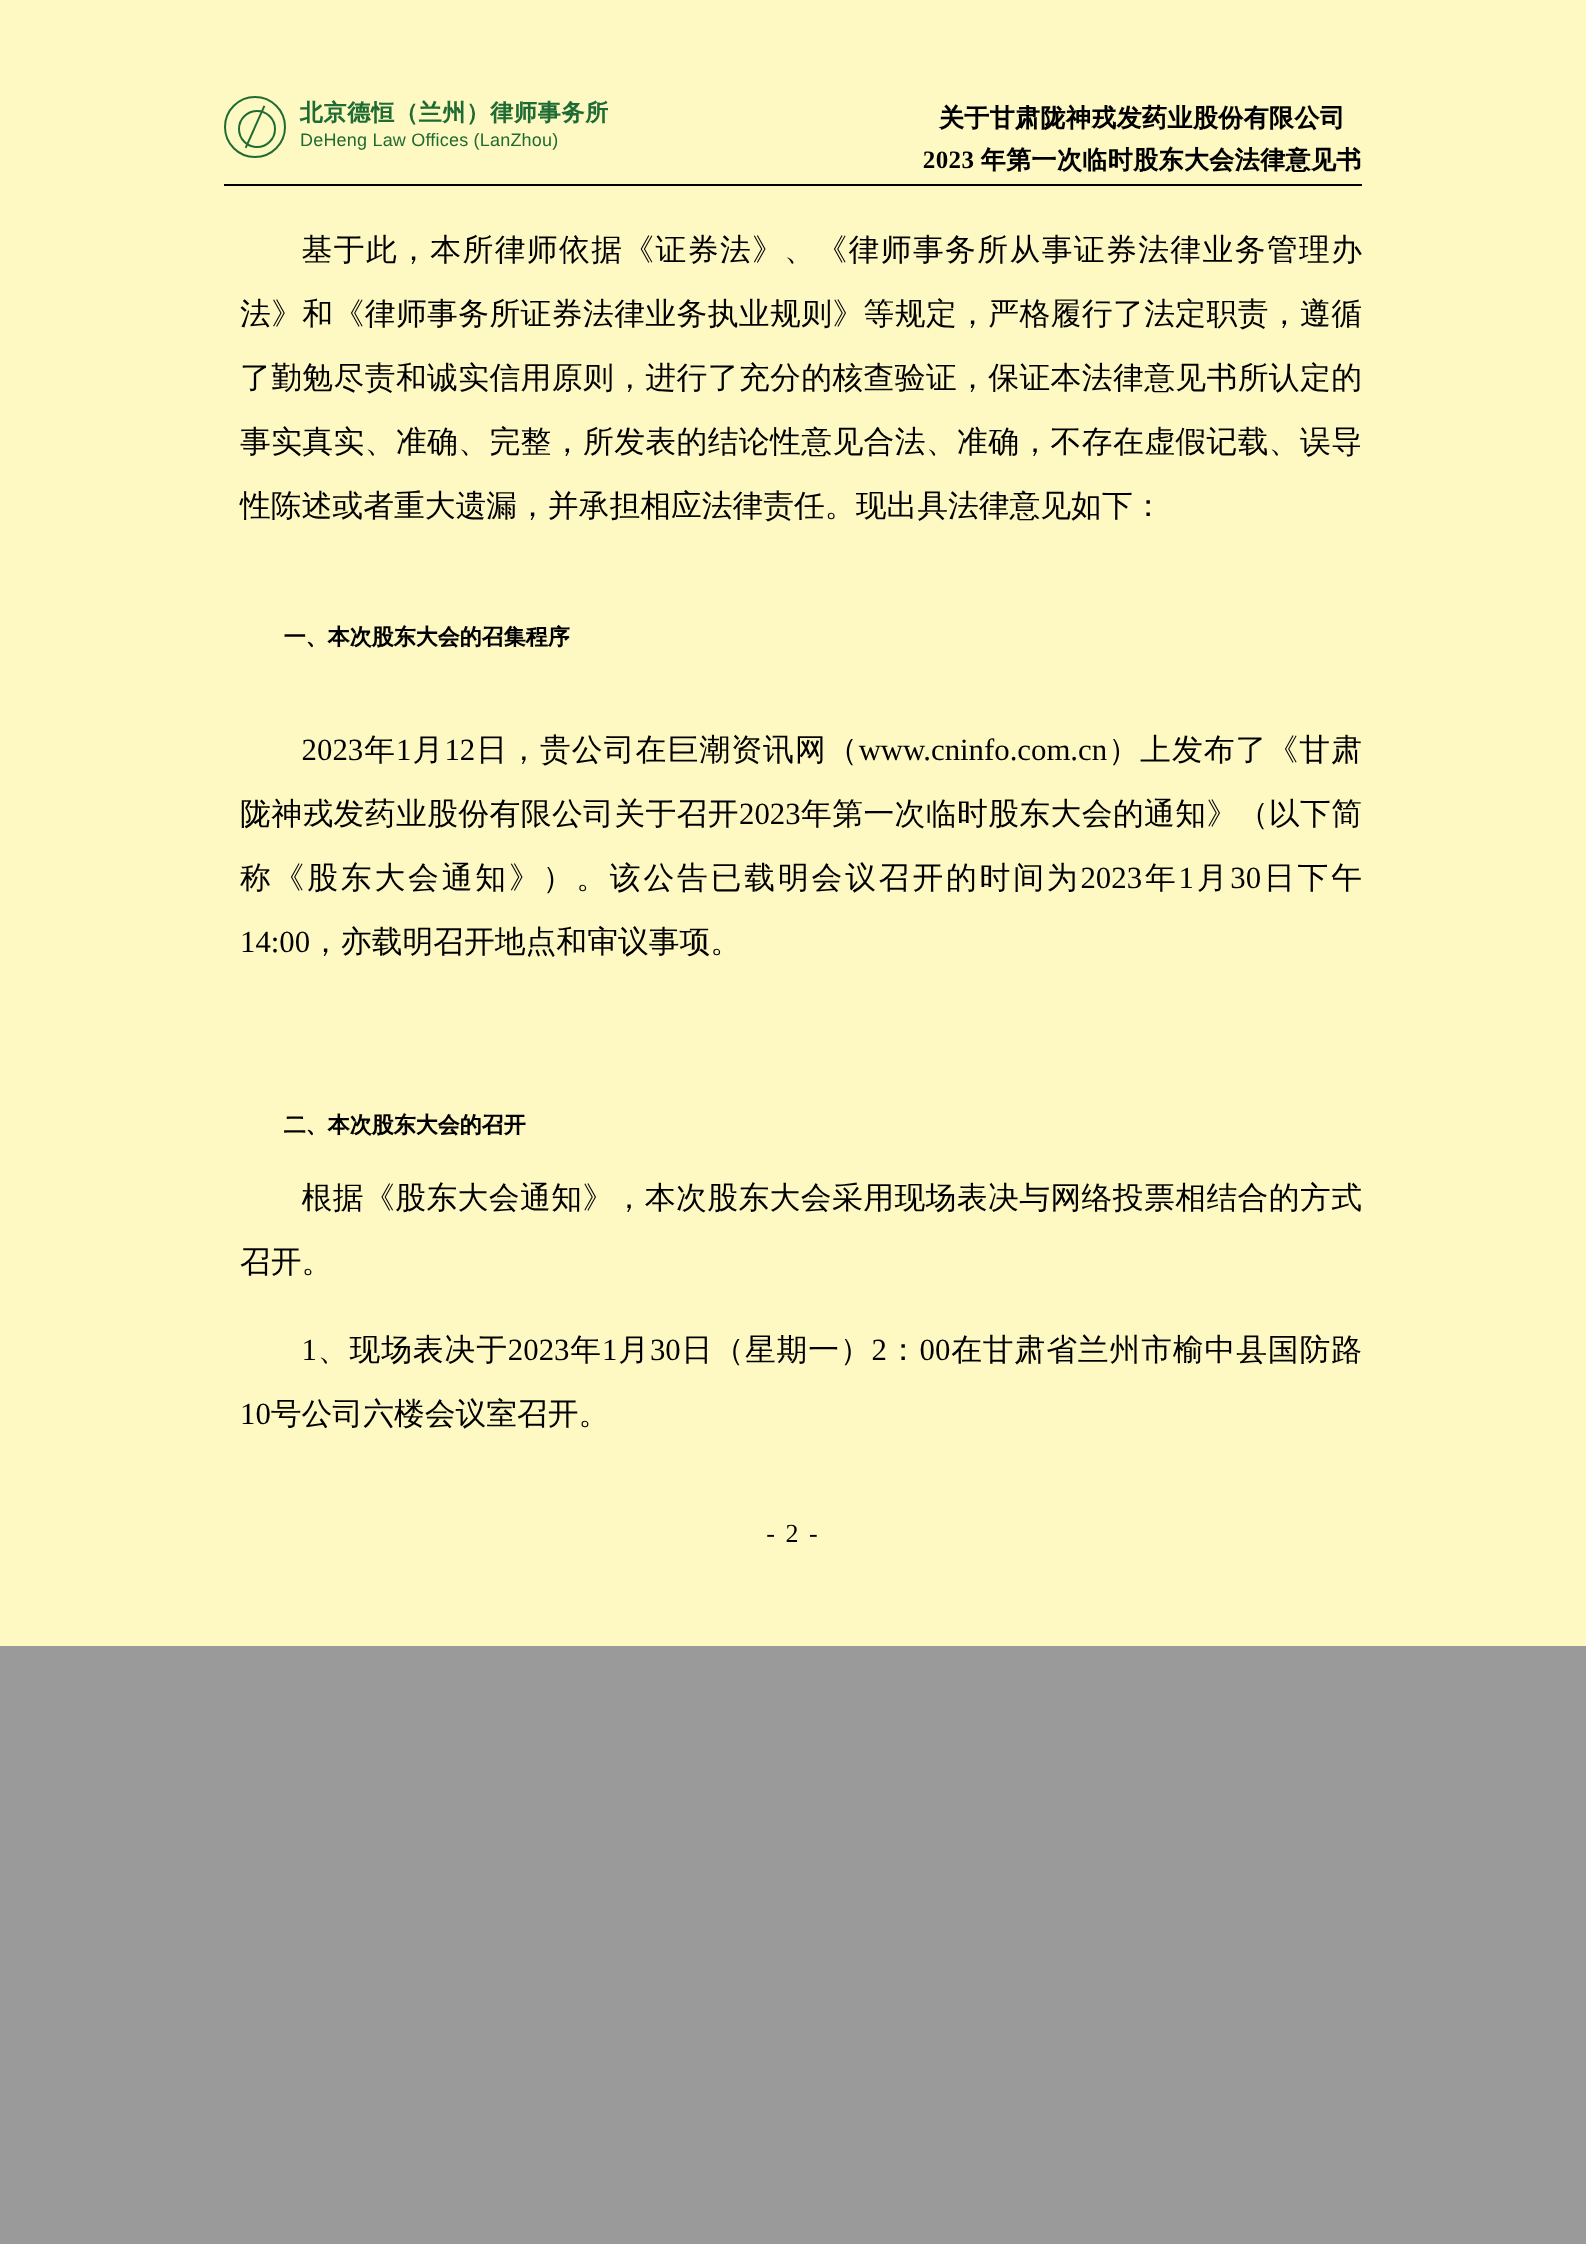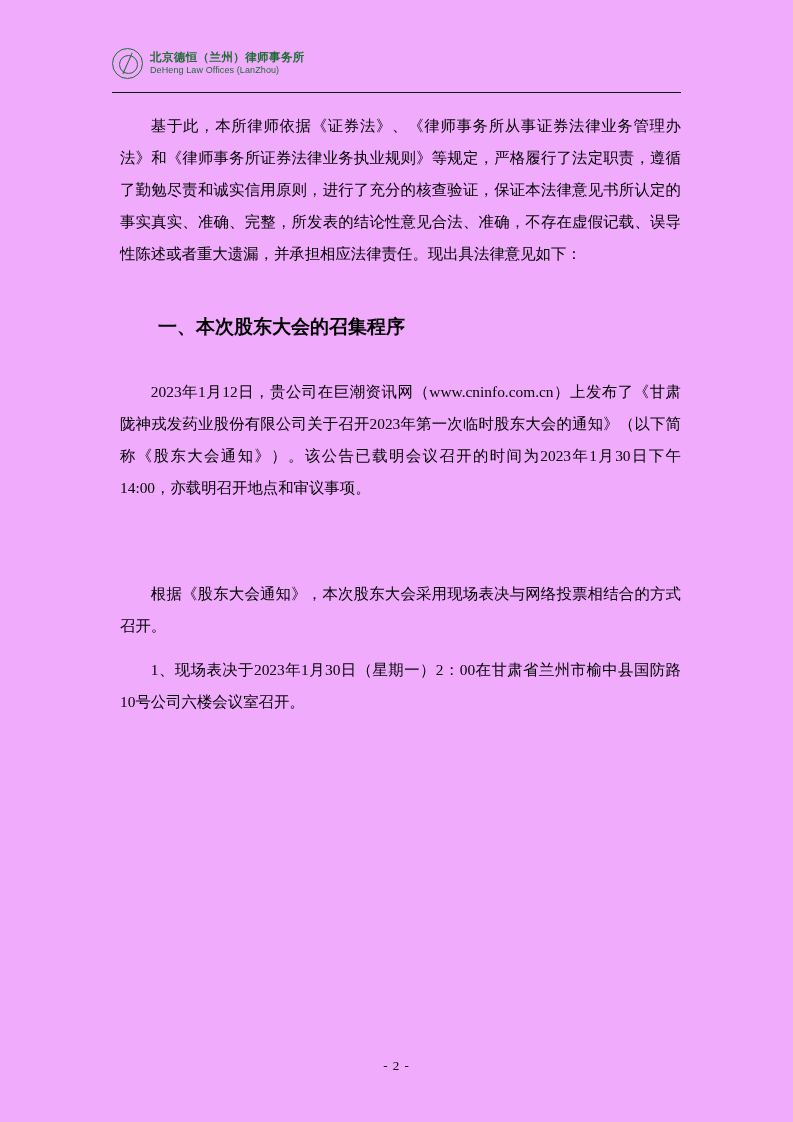--- a/index.html
+++ b/index.html
@@ -2,22 +2,22 @@
 <html><head>
 <meta charset="utf-8">
 <style>
   html, body {
     margin: 0;
     padding: 0;
     background: #9a9a9a;
   }
   .page {
     width: 793px;
-    height: 1122px;
-    background: #f0abfc;
+    height: 823px;
+    background: #fef9c3;
     position: relative;
     box-sizing: border-box;
     font-family: "Liberation Serif", "DejaVu Serif", serif;
     color: #000000;
     overflow: hidden;
   }
 
   
   .header {
     position: absolute;
@@ -111,21 +111,21 @@
   }
   p.para {
     font-size: 15.4px;
     line-height: 2.08;
     margin: 0 0 2px 0;
     text-align: justify;
     text-justify: inter-ideograph;
     text-indent: 2em;
   }
   h2.heading {
-    font-size: 19px;
+    font-size: 11px;
     font-weight: bold;
     line-height: 2.0;
     margin: 0;
     text-indent: 2em;
   }
   .sp-lg { height: 36px; }
   .sp-sm { height: 10px; }
   .sp-xl { height: 52px; }
 
   
@@ -145,20 +145,24 @@
 <div class="page">
 
   <div class="header">
     <div class="logo-block">
       <div class="logo-mark"></div>
       <div class="logo-text">
         <div class="logo-cn">北京德恒（兰州）律师事务所</div>
         <div class="logo-en">DeHeng Law Offices (LanZhou)</div>
       </div>
     </div>
+    <div class="header-right">
+      <div>关于甘肃陇神戎发药业股份有限公司</div>
+      <div>2023 年第一次临时股东大会法律意见书</div>
+    </div>
   </div>
   <div class="header-rule"></div>
 
   <div class="content">
 
     <p class="para">基于此，本所律师依据《证券法》、《律师事务所从事证券法律业务管理办法》和《律师事务所证券法律业务执业规则》等规定，严格履行了法定职责，遵循了勤勉尽责和诚实信用原则，进行了充分的核查验证，保证本法律意见书所认定的事实真实、准确、完整，所发表的结论性意见合法、准确，不存在虚假记载、误导性陈述或者重大遗漏，并承担相应法律责任。现出具法律意见如下：</p>
 
     <div class="sp-lg"></div>
 
     <h2 class="heading">一、本次股东大会的召集程序</h2>
@@ -171,20 +175,21 @@
 
     <div class="sp-sm"></div>
 
     <p class="para">2023年1月12日，贵公司在巨潮资讯网（www.cninfo.com.cn）上发布了《甘肃陇神戎发药业股份有限公司关于召开2023年第一次临时股东大会的通知》（以下简称《股东大会通知》）。该公告已载明会议召开的时间为2023年1月30日下午14:00，亦载明召开地点和审议事项。</p>
 
     <div class="sp-sm"></div>
 
 
     <div class="sp-xl"></div>
 
+    <h2 class="heading">二、本次股东大会的召开</h2>
 
     <div class="sp-sm"></div>
 
     <p class="para">根据《股东大会通知》，本次股东大会采用现场表决与网络投票相结合的方式召开。</p>
 
     <div class="sp-sm"></div>
 
     <p class="para">1、现场表决于2023年1月30日（星期一）2：00在甘肃省兰州市榆中县国防路10号公司六楼会议室召开。</p>
 
     <div class="sp-sm"></div>

